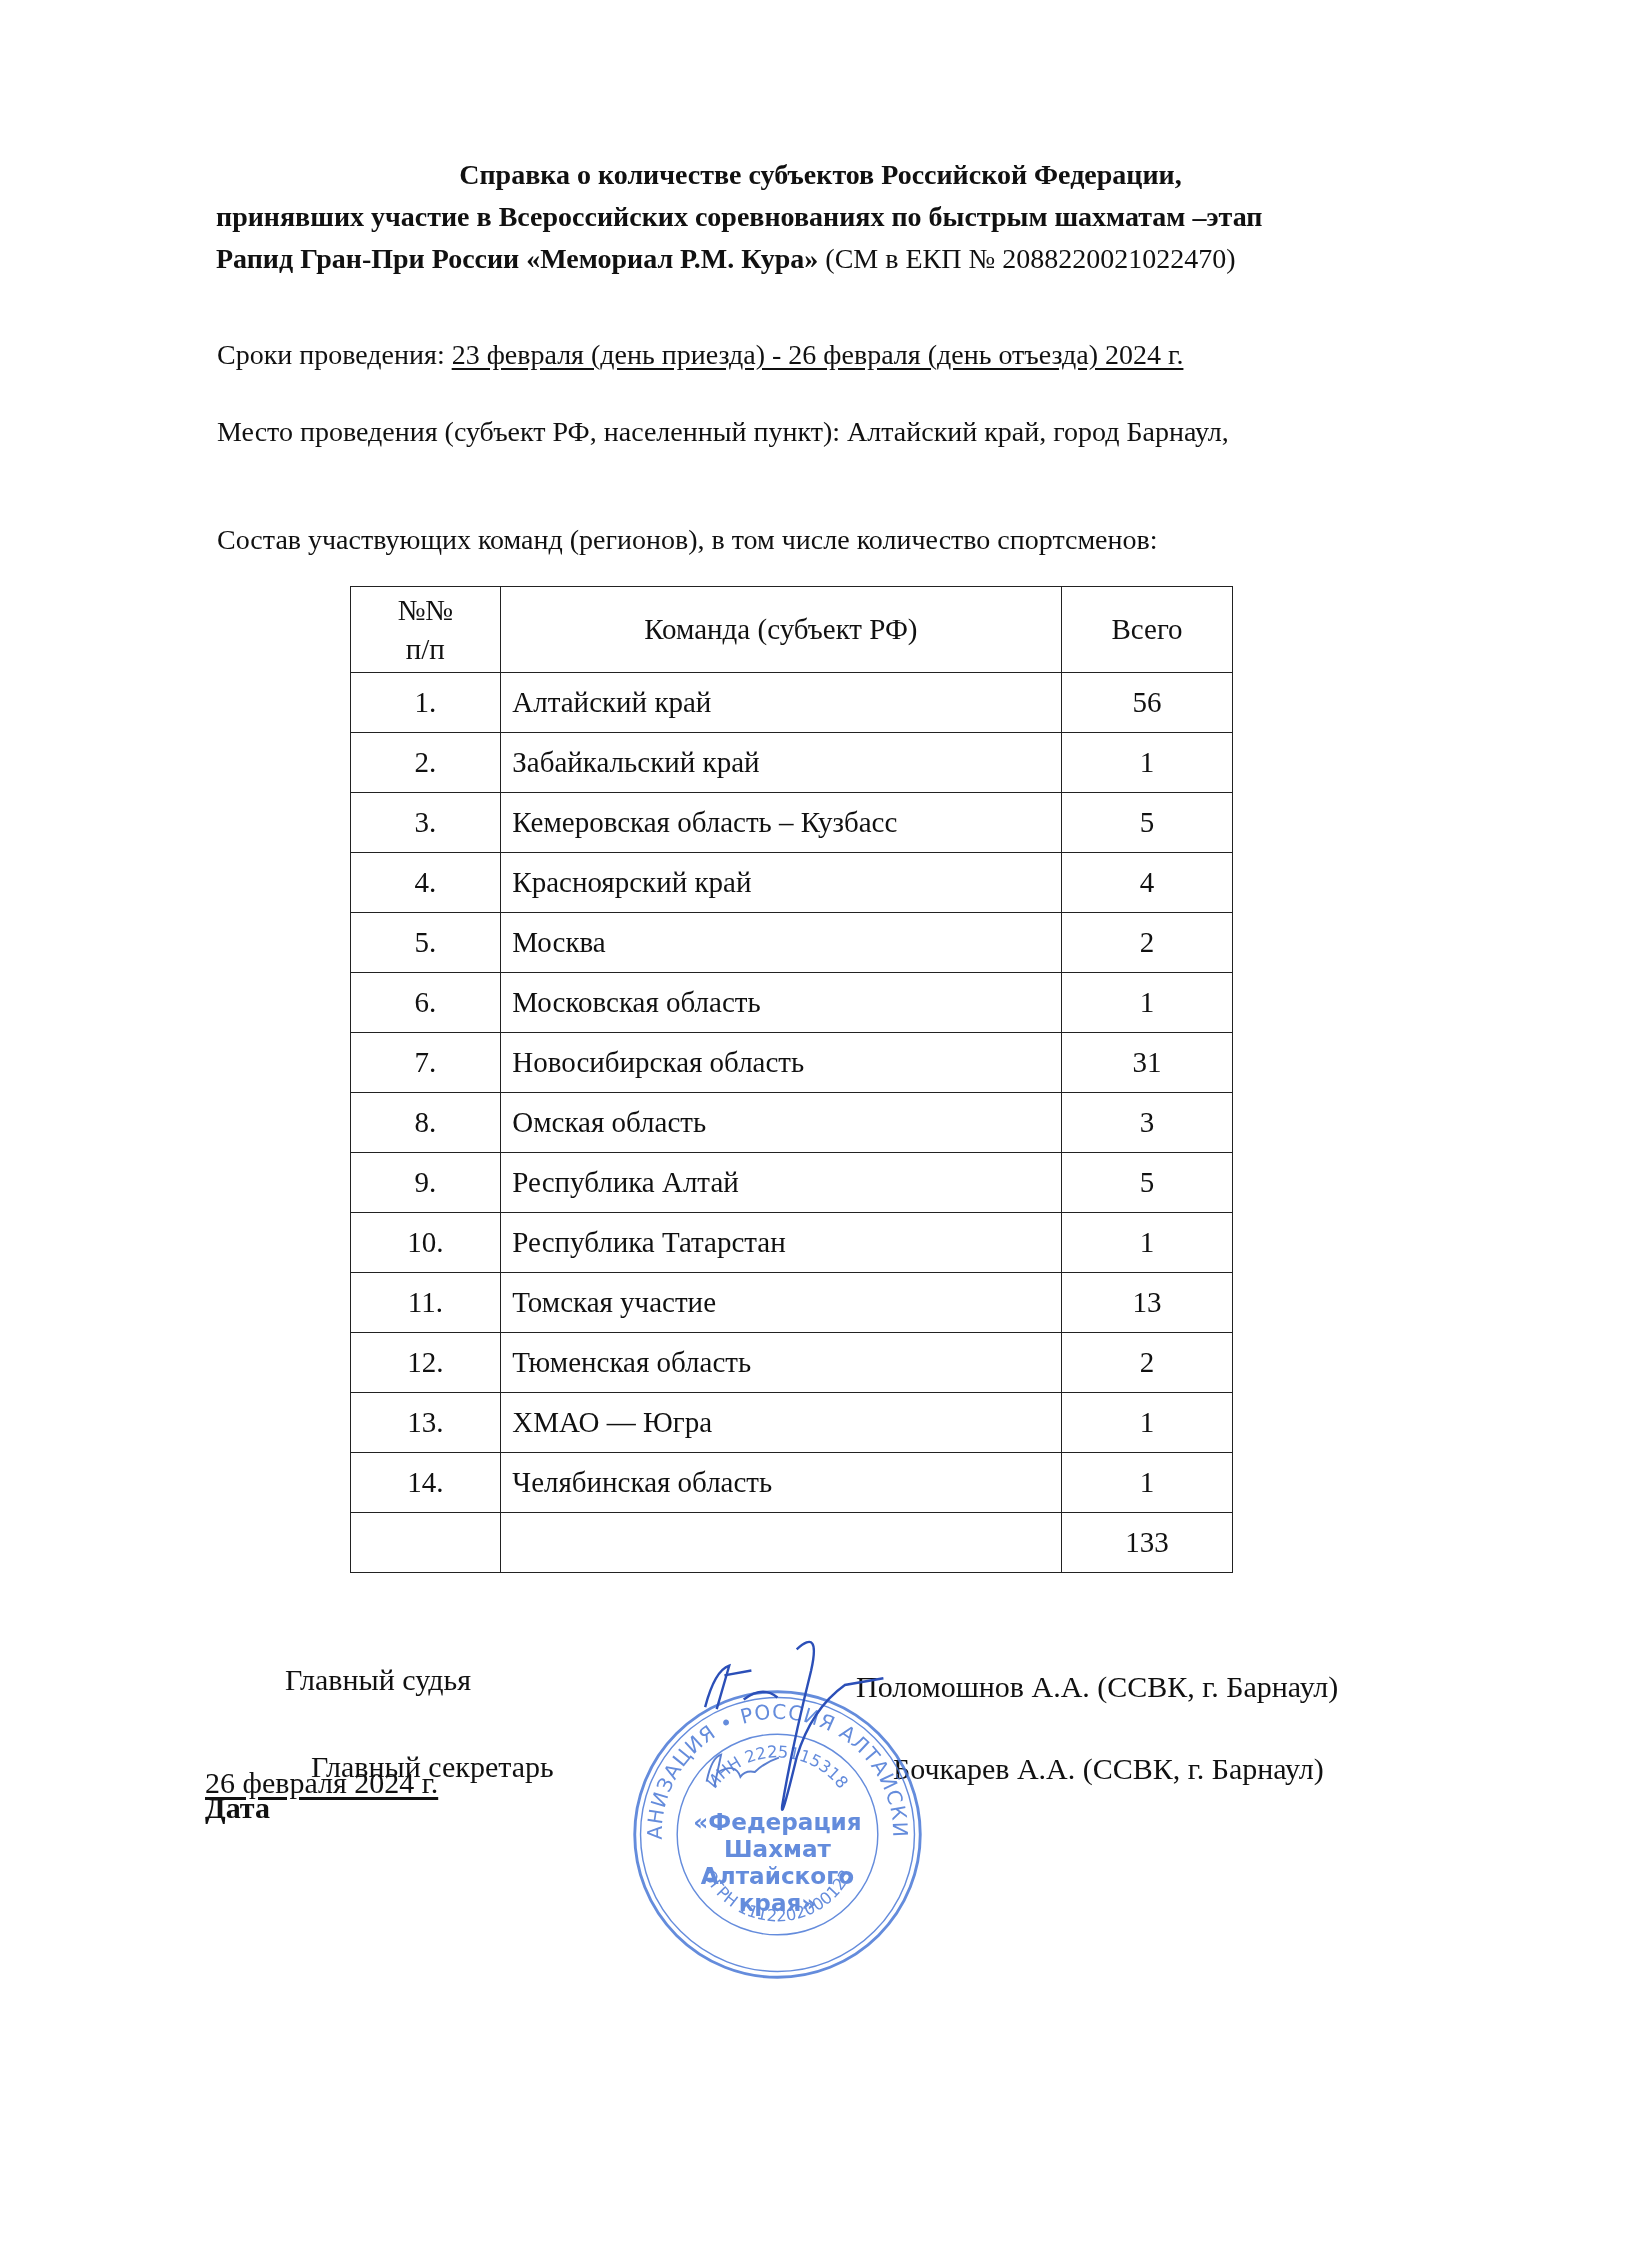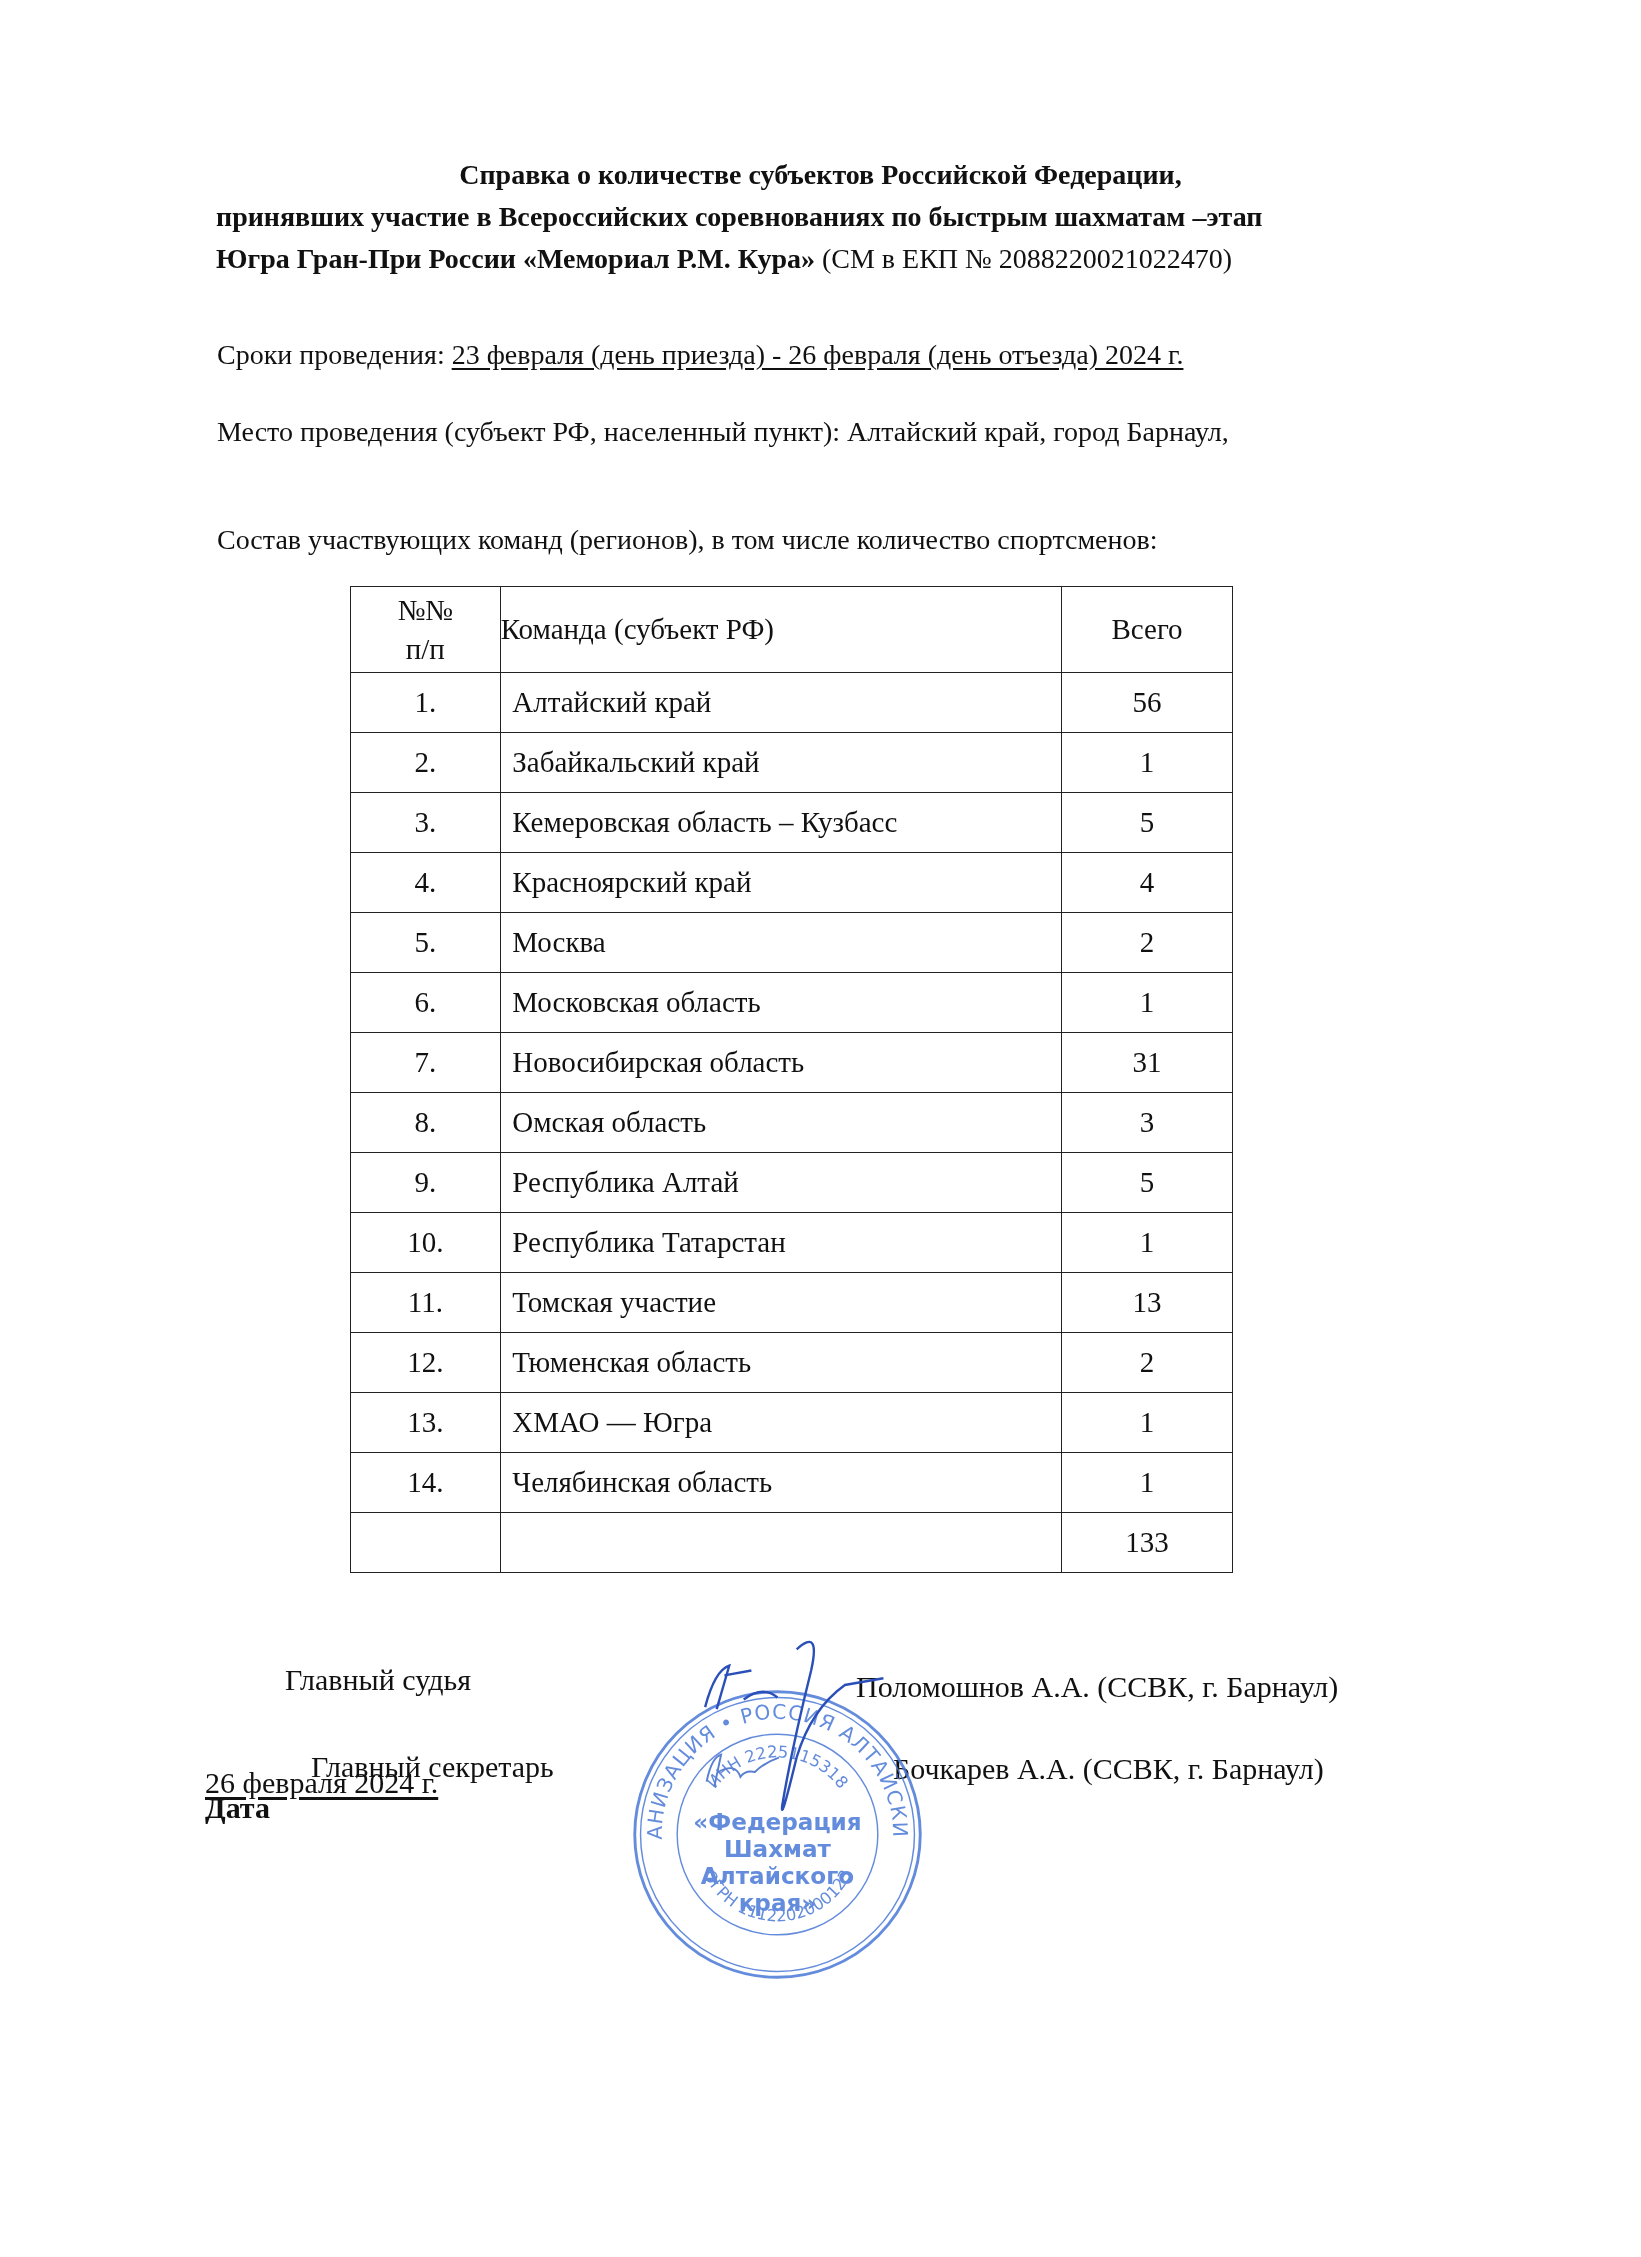--- a/index.html
+++ b/index.html
@@ -13,32 +13,32 @@
   .para { position: absolute; left: 217px; font-size: 28px; line-height: 44px; white-space: nowrap; }
   .u { text-decoration: underline; text-underline-offset: 3.9px; }
   table.grid { position: absolute; left: 350px; top: 586px; width: 883px; border-collapse: collapse;
                font-size: 29px; }
   table.grid td, table.grid th { border: 1.9px solid #222; padding: 0; font-weight: normal; }
   table.grid th { height: 85px; line-height: 39px; }
   table.grid td { height: 59px; }
   .c1 { width: 151px; text-align: center; }
   .c2 { width: 556px; text-align: left; padding-left: 11.6px !important; }
   .c3 { width: 172px; text-align: center; }
-  th.c2 { padding-left: 0 !important; margin-top: 8px; }
+  th.c2 { text-align: center; padding-left: 0 !important; margin-top: 8px; }
   .sig { position: absolute; font-size: 30px; white-space: nowrap; }
   .stamp { position: absolute; left: 628px; top: 1685px; width: 299px; height: 299px; }
   .signature { position: absolute; }
 </style>
 </head>
 <body>
 
 <div class="title">
   <span class="l1">Справка о количестве субъектов Российской Федерации,</span>
   <span class="l2">принявших участие в Всероссийских соревнованиях по быстрым шахматам –этап</span>
-  <span class="l3"><span>Югра Гран-При России «Мемориал Р.М. Кура»</span><span class="normal"> (СМ в ЕКП № 2088220021022470)</span></span>
+  <span class="l3"><span>Рапид Гран-При России «Мемориал Р.М. Кура»</span><span class="normal"> (СМ в ЕКП № 2088220021022470)</span></span>
 </div>
 
 <div class="para" style="top:333px;">
   <span>Сроки проведения: </span><span class="u">23 февраля (день приезда) - 26 февраля (день отъезда) 2024 г.</span>
 </div>
 
 <div class="para" style="top:410px;">
   <div>Место проведения (субъект РФ, населенный пункт): Алтайский край, город Барнаул,</div>
 </div>
 

